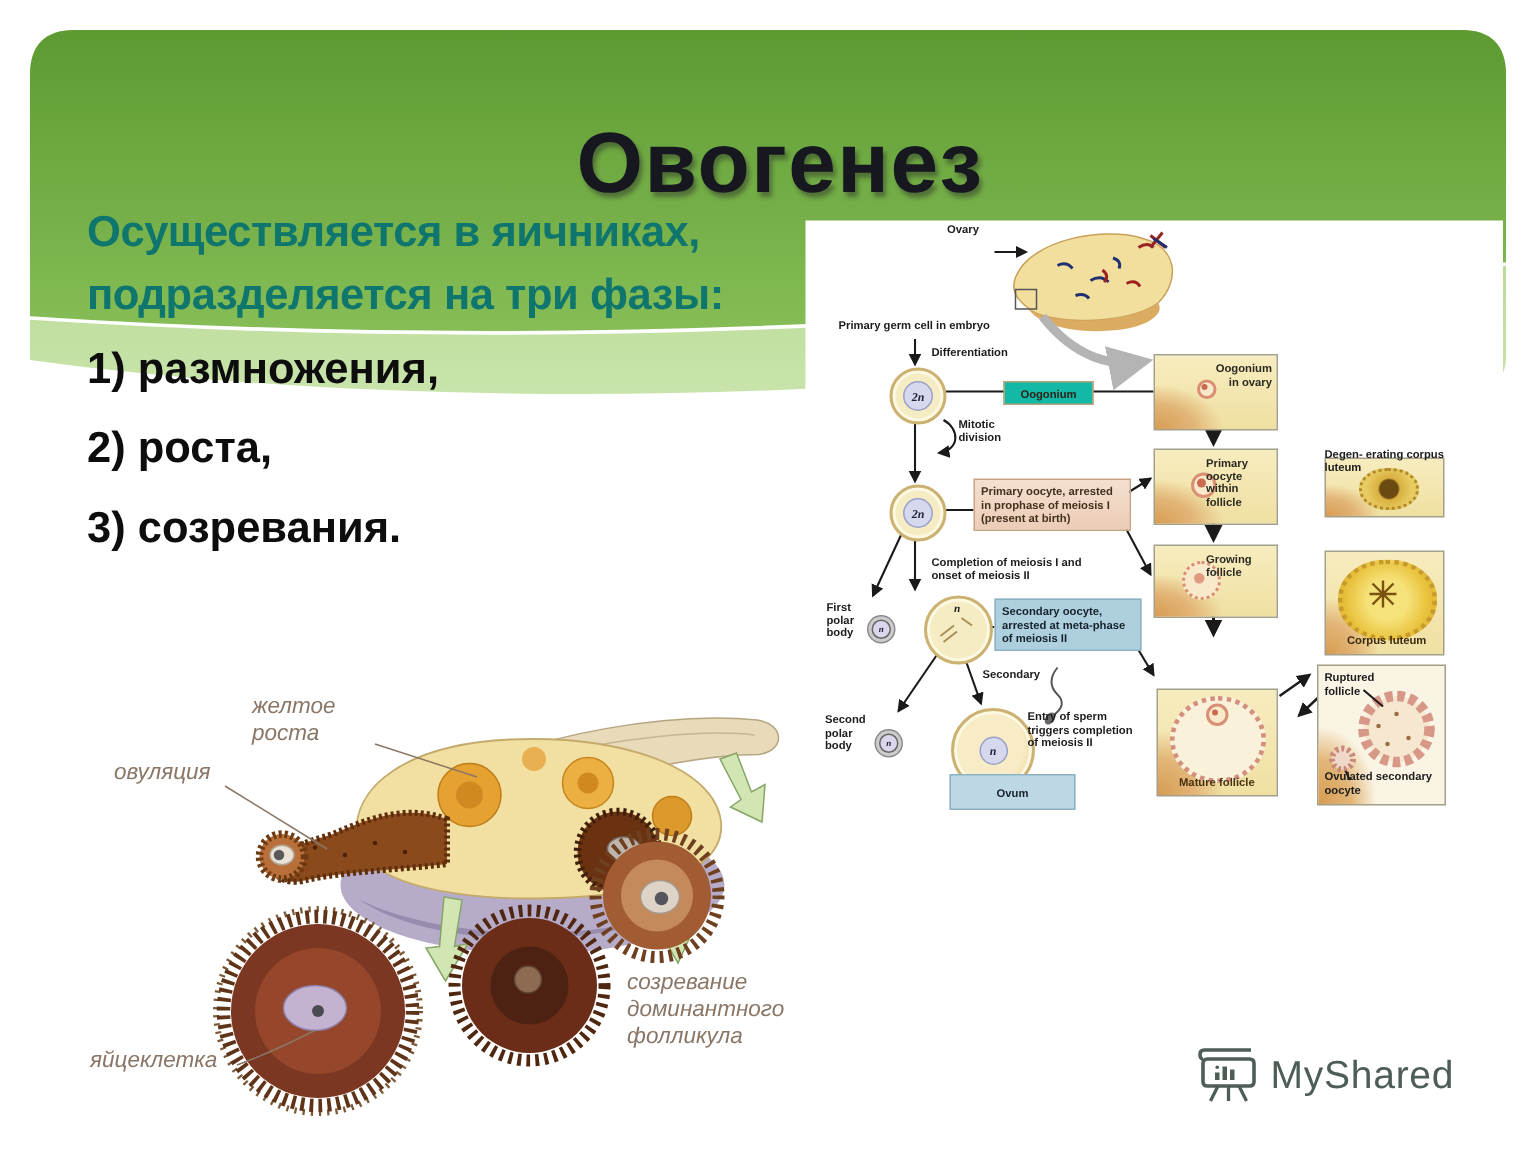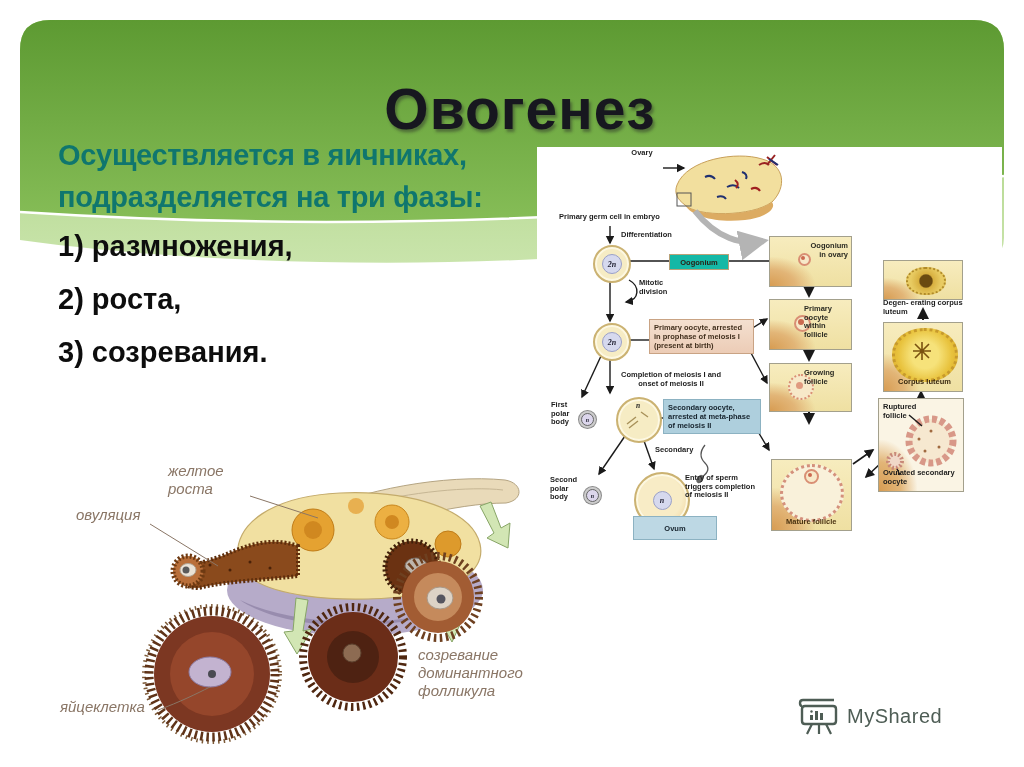--- a/index.html
+++ b/index.html
@@ -36,31 +36,31 @@
            border:1px solid #c9a384;padding:3px 4px;font-size:7.5px;font-weight:bold;color:#42301e;line-height:1.2;}
   .bluebox{position:absolute;background:#aecfdd;border:1px solid #8cb2c2;padding:3px 4px;
            font-size:7.5px;font-weight:bold;color:#15222c;line-height:1.2;}
   .stage{position:absolute;background:linear-gradient(180deg,#f7ecbe,#efe0a2);border:1px solid #a3a08c;}
   .stage::before{content:"";position:absolute;left:0;bottom:0;width:55%;height:60%;
            background:radial-gradient(ellipse at 0% 100%,#d79c52 0%,#e2b577 40%,rgba(226,181,119,0) 72%);}
   .stage .lbl{position:absolute;right:3px;top:5px;width:44px;font-size:7.5px;font-weight:bold;
               color:#2a2a22;line-height:1.15;}
   .f-ring{position:absolute;border-radius:50%;background:#f7e9c9;border:2px solid #d98f74;}
   .f-core{position:absolute;border-radius:50%;background:#cc6a50;}
-  .imgbox{position:absolute;background:linear-gradient(180deg,#f7ecbe,#efe0a2);border:1px solid #a3a08c;}
+  .imgbox{position:absolute;background:linear-gradient(180deg,#f7ecbe,#efe0a2);border:1px solid #a3a08c;margin-top:45px;}
   .imgbox::before{content:"";position:absolute;left:0;bottom:0;width:45%;height:55%;
            background:radial-gradient(ellipse at 0% 100%,#d79c52 0%,#e2b577 40%,rgba(226,181,119,0) 72%);}
 
   
   .illus{position:absolute;left:60px;top:450px;width:470px;height:300px;}
   .il-label{position:absolute;font-style:italic;font-size:15px;color:#8a7666;line-height:1.2;}
 
   
   .watermark{position:absolute;left:798px;top:696px;display:flex;align-items:center;gap:7px;}
-  .wm-text{font-size:20px;color:#4e5d55;letter-spacing:0.5px;}
+  .wm-text{font-size:26px;color:#4e5d55;letter-spacing:0.5px;}
 </style>
 </head>
 <body>
 
 <div class="slide">
 
   <svg class="header-svg" width="1024" height="300" viewBox="0 0 1024 300">
     <defs>
       <linearGradient id="gMain" x1="0" y1="0" x2="0" y2="1">
         <stop offset="0" stop-color="#5d9a32"></stop>
@@ -135,21 +135,21 @@
     <div class="cell" style="left:56px;top:98px;width:34px;height:34px;">
       <span class="nucleus" style="width:18px;height:18px;">2n</span>
     </div>
     <div class="fc-t" style="left:102px;top:132px;width:40px;">Mitotic division</div>
     <div class="tanbox" style="left:132px;top:107px;width:58px;height:14px;">Oogonium</div>
 
     <div class="cell" style="left:56px;top:176px;width:34px;height:34px;">
       <span class="nucleus" style="width:18px;height:18px;">2n</span>
     </div>
     <div class="pinkbox" style="left:112px;top:172px;width:95px;">Primary oocyte, arrested in prophase of meiosis I (present at birth)</div>
-    <div class="fc-t" style="left:84px;top:224px;width:100px;text-align:center;">Completion of meiosis I and onset of meiosis II</div>
+    <div class="fc-t" style="left:84px;top:224px;width:100px;">Completion of meiosis I and onset of meiosis II</div>
 
     <div class="fc-t" style="left:14px;top:254px;width:30px;">First polar body</div>
     <div class="polar" style="left:44px;top:266px;">n</div>
 
     <div class="cell" style="left:79px;top:250px;width:42px;height:42px;">
       <svg width="38" height="38" viewBox="0 0 38 38" style="position:absolute;left:1px;top:1px;">
         <path d="M8,24 l9,-7 M10,28 l9,-7 M22,12 l7,5" stroke="#a8915a" stroke-width="1.4" fill="none"></path>
       </svg>
       <span class="fc-t" style="left:18px;top:3px;font-style:italic;font-family:'Liberation Serif',serif;">n</span>
     </div>

